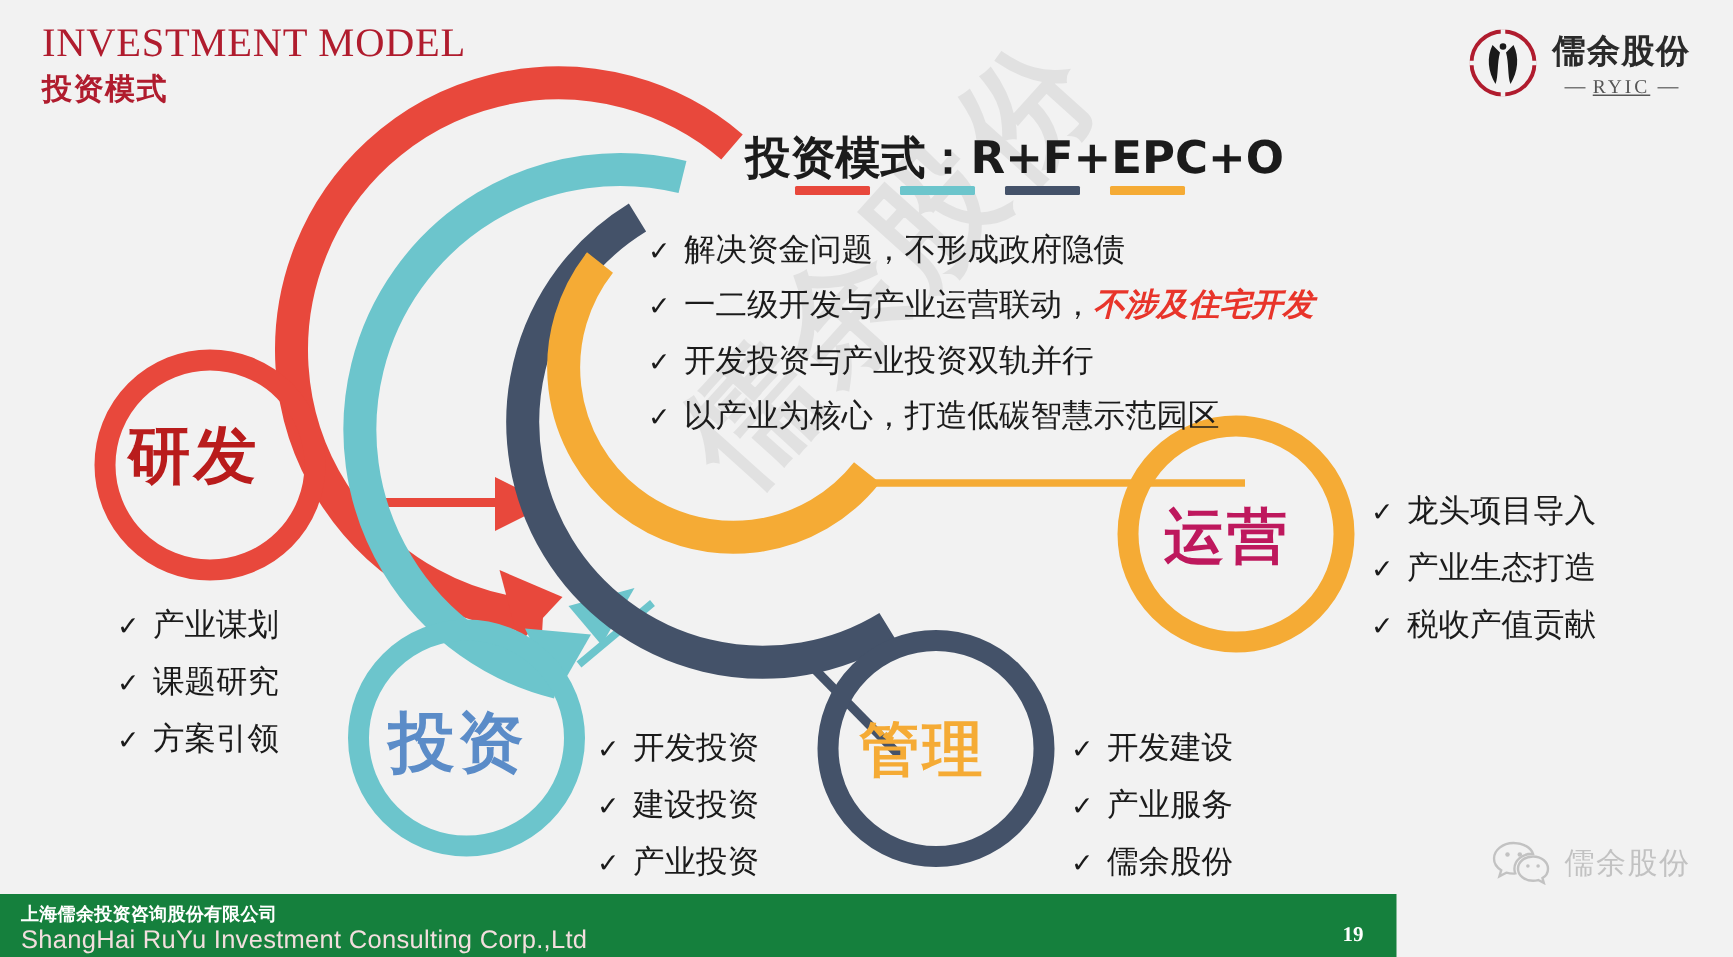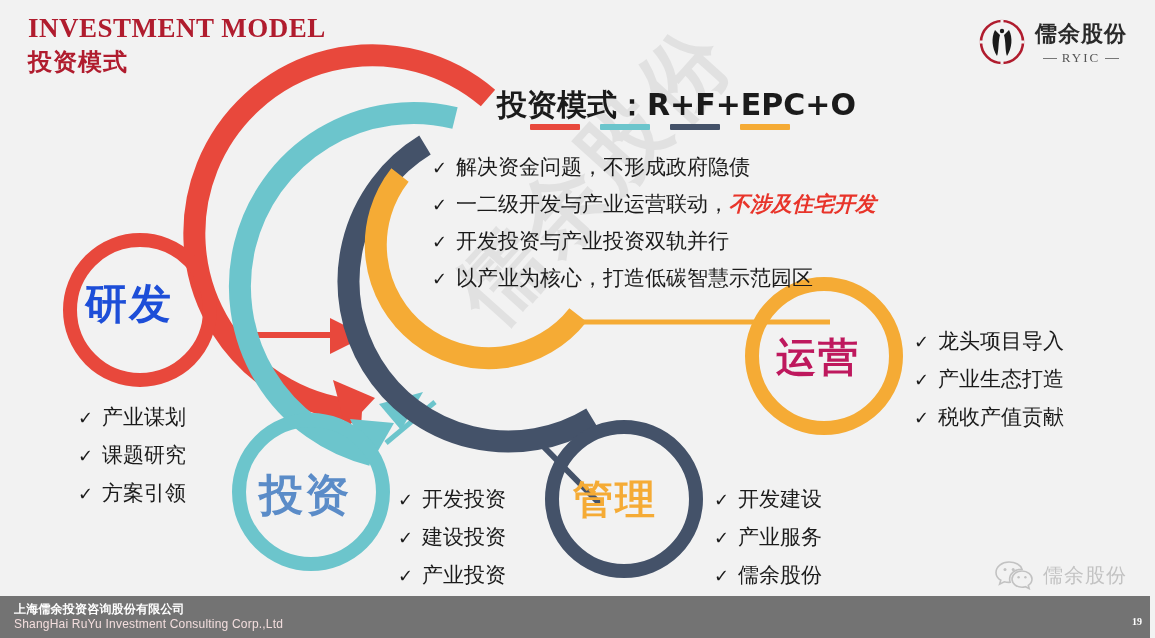--- a/index.html
+++ b/index.html
@@ -29,46 +29,46 @@
     white-space: nowrap;
     pointer-events: none;
     user-select: none;
     font-family: "DejaVu Sans", sans-serif;
   }
 
   
   #title-block { position: absolute; left: 28px; top: 14px; }
   #title-en {
     font-family: "Liberation Serif", "DejaVu Serif", serif;
-    font-weight: bold;
+    font-weight: normal;
     font-size: 27px;
     color: #B01C2E;
     letter-spacing: 0.5px;
     line-height: 1.05;
   }
   #title-cn {
     font-family: "DejaVu Sans", sans-serif;
     font-weight: bold;
-    font-size: 24px;
+    font-size: 20px;
     color: #B01C2E;
     margin-top: 4px;
     letter-spacing: 1px;
   }
 
   
   #logo { position: absolute; right: 28px; top: 18px; display: flex; align-items: center; gap: 9px; }
   #logo-mark { width: 48px; height: 48px; }
   #logo-text { display: flex; flex-direction: column; align-items: center; }
   #logo-cn {
     font-family: "DejaVu Sans", sans-serif;
     font-size: 22px; font-weight: 600; color: #2a2a2a; letter-spacing: 1px;
   }
   #logo-en {
     font-family: "Liberation Serif", serif;
-    font-size: 13px; color: #555; letter-spacing: 2px; margin-top: 1px;
+    font-size: 13px; color: #555; letter-spacing: 2px; margin-top: 1px; text-decoration: underline;
   }
   .logo-dash { display:inline-block; width: 14px; height: 1px; background:#777; vertical-align: middle; margin: 0 5px; }
 
   
   #center-heading {
     position: absolute; left: 497px; top: 85px;
     font-family: "DejaVu Sans", sans-serif;
     font-weight: 900;
     font-size: 30px;
     color: #1b1b1b;
@@ -112,56 +112,56 @@
   #diagram { position: absolute; left: 0; top: 0; width: 1155px; height: 638px; }
 
   
   .node-label {
     position: absolute;
     font-family: "DejaVu Sans", sans-serif;
     font-weight: 900;
     white-space: nowrap;
     letter-spacing: 2px;
   }
-  #lbl-rd   { left: 85px;  top: 276px; font-size: 42px; color: #1d4ed8; text-align: center; }
+  #lbl-rd   { left: 85px;  top: 276px; font-size: 42px; color: #b91c1c; text-align: center; }
   #lbl-inv  { left: 259px; top: 466px; font-size: 44px; color: #5B8CC8; }
   #lbl-mgmt { left: 573px; top: 472px; font-size: 40px; color: #F5AB35; }
   #lbl-ops  { left: 776px; top: 330px; font-size: 40px; color: #be185d; }
 
   
   #wechat {
     position: absolute; right: 28px; bottom: 48px;
     display: flex; align-items: center; gap: 8px;
     opacity: 0.45;
   }
   #wechat-label {
     font-family: "DejaVu Sans", sans-serif;
     font-size: 20px; color: #8a8a8a; letter-spacing: 1px;
   }
 
   
   #footer {
     position: absolute; left: 0; bottom: 0;
-    width: 1150px; height: 42px;
-    background: #737373;
+    width: 931px; height: 42px;
+    background: #15803d;
   }
   #footer-cn {
     position: absolute; left: 14px; top: 5px;
     font-family: "DejaVu Sans", sans-serif;
     font-size: 12px; font-weight: bold; color: #ffffff; letter-spacing: 0.2px;
   }
   #footer-en {
     position: absolute; left: 14px; top: 21px;
     font-family: "Liberation Sans", sans-serif;
-    font-size: 12px; color: #f3dede; letter-spacing: 0.2px;
+    font-size: 17px; color: #f3dede; letter-spacing: 0.2px;
   }
   #page-number {
-    position: absolute; right: 8px; top: 20px;
+    position: absolute; right: 22px; top: 20px;
     font-family: "Liberation Serif", serif;
-    font-size: 10px; font-weight: bold; color: #ffffff; text-align: center;
+    font-size: 14px; font-weight: bold; color: #ffffff; text-align: center;
   }
 </style>
 </head>
 <body>
 
 <div id="slide">
 
   <div class="watermark">儒余股份</div>
 
   <svg id="diagram" viewBox="0 0 1155 638" xmlns="http://www.w3.org/2000/svg">

